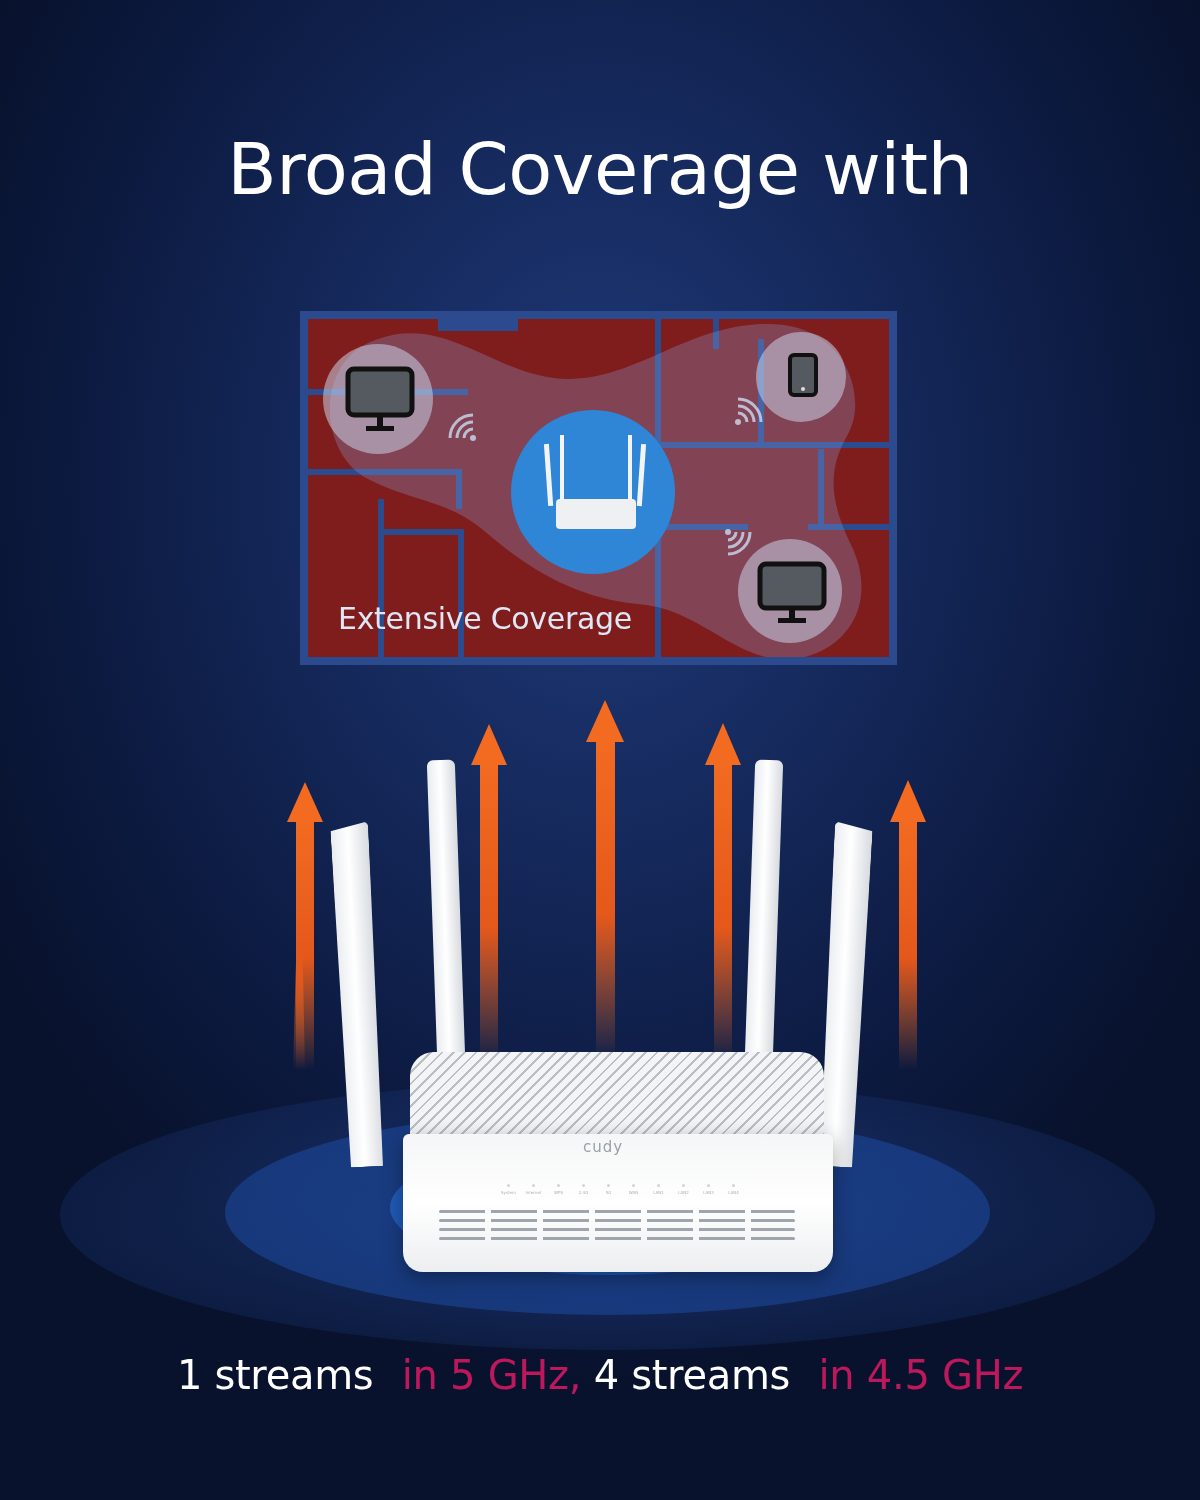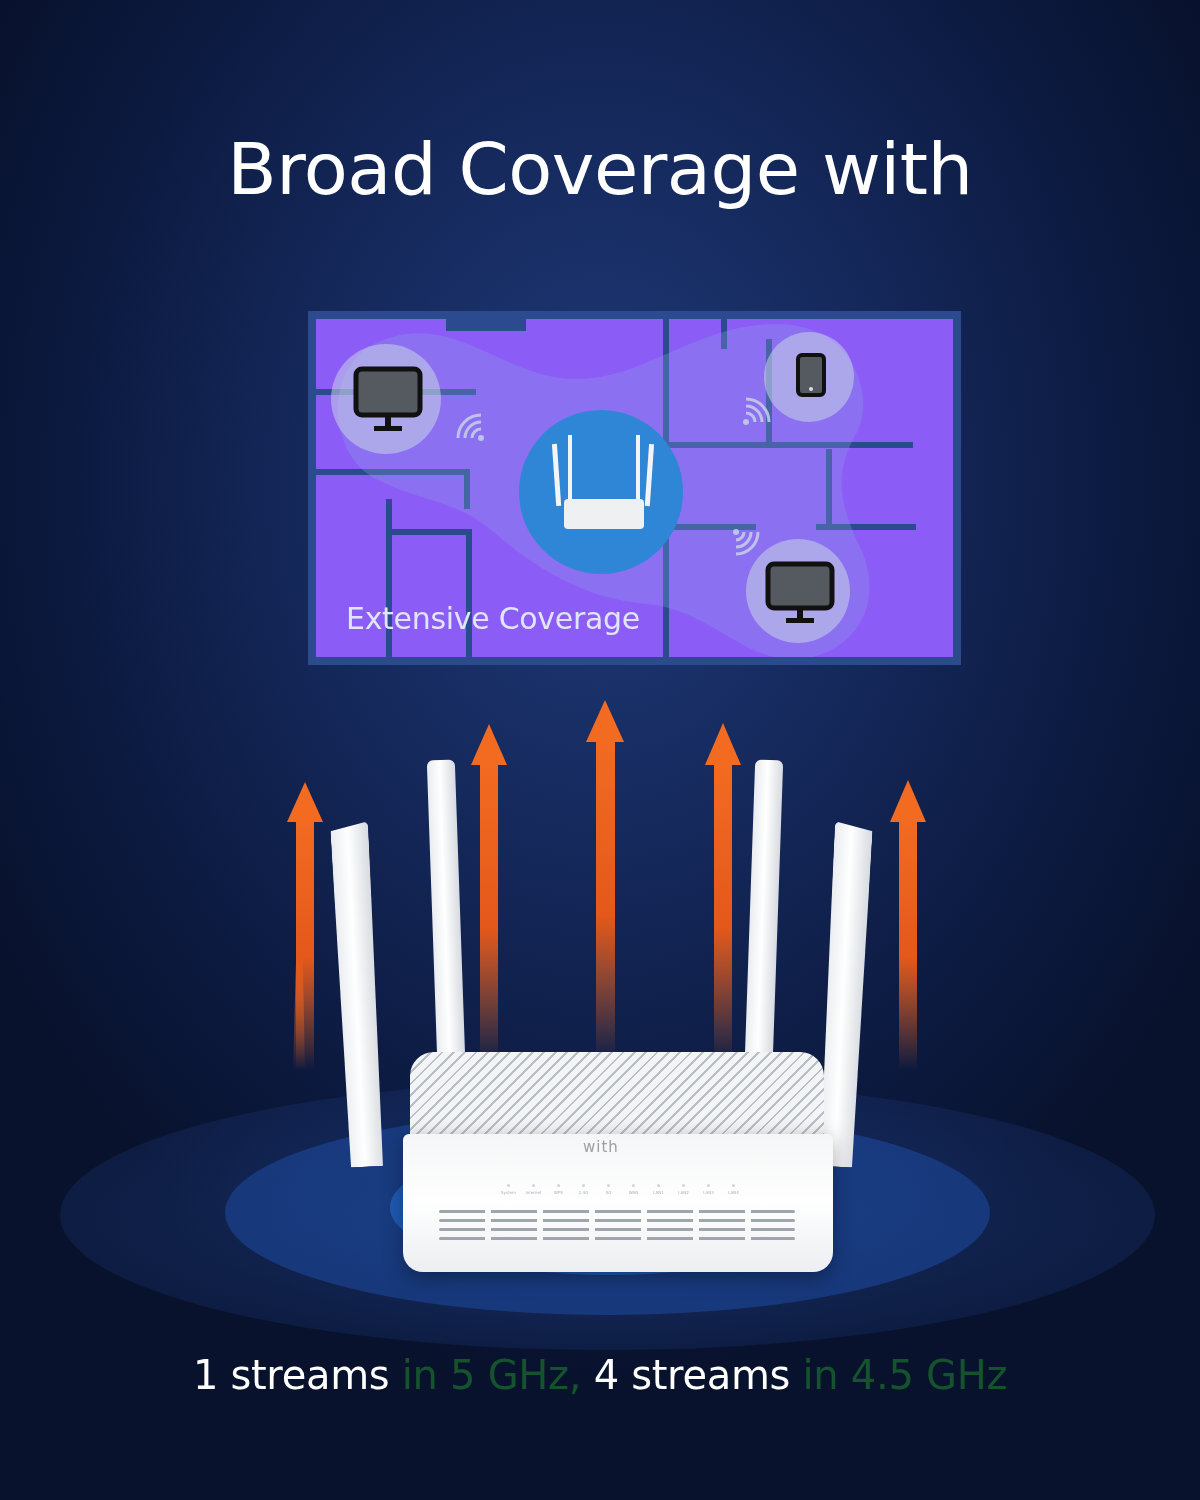--- a/index.html
+++ b/index.html
@@ -12,22 +12,22 @@
   }
   .headline {
     position: absolute; left: 0; top: 78px; width: 1200px;
     text-align: center; color: #ffffff;
     font-size: 72px; line-height: 94px; font-weight: 500; letter-spacing: -0.5px; margin-top: 44px;
   }
   .headline div { white-space: nowrap; }
 
   
   .floorplan {
-    position: absolute; left: 308px; top: 311px; width: 653px; height: 354px;
-    background: #8b5cf6; border: 8px solid #2c4a8e; overflow: hidden;
+    position: absolute; left: 300px; top: 311px; width: 597px; height: 354px;
+    background: #7f1d1d; border: 8px solid #2c4a8e; overflow: hidden;
   }
   .wall { position: absolute; background: #2c4a8e; }
   .coverage { position: absolute; left: 0; top: 0; }
   .fp-label {
     position: absolute; left: 30px; top: 282px; color: #dfe6f5;
     font-size: 30px; font-weight: 500; letter-spacing: -0.3px; white-space: nowrap;
   }
 
   
   .arrow { position: absolute; }
@@ -50,21 +50,21 @@
   .leds { position: absolute; left: 96px; top: 50px; display: flex; gap: 6px; }
   .led { font-size: 4px; color: #aab0b8; width: 19px; text-align: center; }
   .led::before { content: ""; display: block; width: 3px; height: 3px; border-radius: 50%; background: #d0d4d9; margin: 0 auto 3px; }
   .vents { position: absolute; left: 36px; top: 76px; width: 356px; }
   .vent-row { height: 3px; margin-bottom: 6px; background: repeating-linear-gradient(90deg, #9fa5ad 0 46px, transparent 46px 52px); border-radius: 2px; }
 
   .caption {
     position: absolute; left: 0; top: 1352px; width: 1200px; text-align: center;
     font-size: 40px; font-weight: 500; color: #ffffff; white-space: nowrap; letter-spacing: -0.3px;
   }
-  .accent { color: #14532d; }
+  .accent { color: #be185d; margin-left: 16px; }
 </style>
 </head>
 <body>
 
 <div class="headline">
   <div>Broad Coverage with</div>
 </div>
 
 <div class="floorplan">
 
@@ -172,21 +172,21 @@
     </g>
 </svg>
 
 <div class="antenna" style="left:339px;top:822px;width:38px;height:345px;transform:rotate(-3deg);clip-path:polygon(0 8px,100% 0,92% 100%,8% 100%);"></div>
 <div class="antenna" style="left:432px;top:760px;width:28px;height:300px;transform:rotate(-2deg);"></div>
 <div class="antenna" style="left:750px;top:760px;width:28px;height:300px;transform:rotate(2deg);"></div>
 <div class="antenna" style="left:826px;top:822px;width:38px;height:345px;transform:rotate(3deg);clip-path:polygon(0 0,100% 8px,92% 100%,8% 100%);"></div>
 
 <div class="router-top"></div>
 <div class="router-front">
-  <div class="brand">with</div>
+  <div class="brand">cudy</div>
   <div class="leds">
     <span class="led">System</span>
     <span class="led">Internet</span>
     <span class="led">WPS</span>
     <span class="led">2.4G</span>
     <span class="led">5G</span>
     <span class="led">WAN</span>
     <span class="led">LAN1</span>
     <span class="led">LAN2</span>
     <span class="led">LAN3</span>

